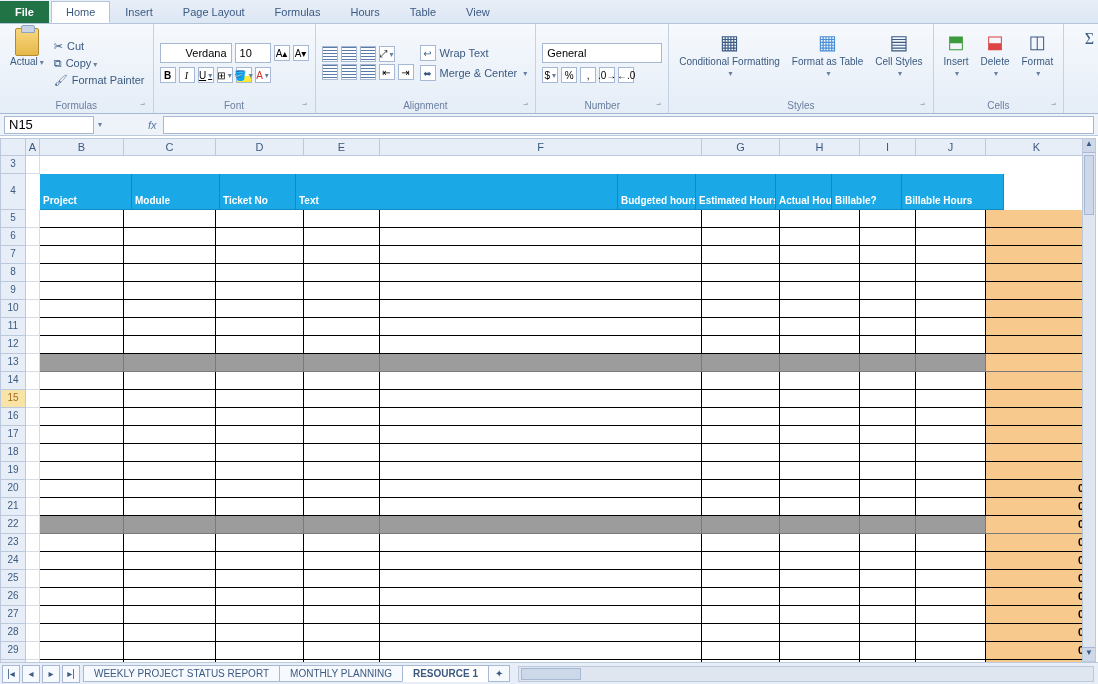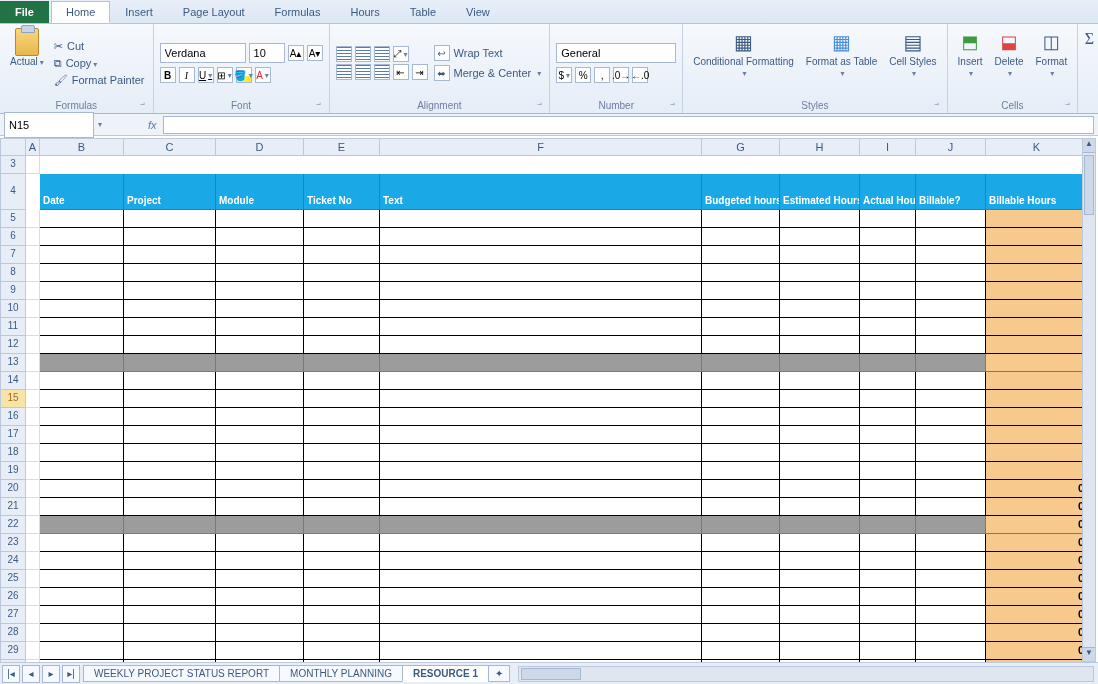--- a/index.html
+++ b/index.html
@@ -19,38 +19,38 @@
 .group-label::after { content: "⌐"; position: absolute; right: 2px; top: 2px; font-size: 8px; transform: rotate(180deg); color: #6a7f9f; }
 .col { display: flex; flex-direction: column; gap: 2px; justify-content: center; }
 .row { display: flex; gap: 3px; align-items: center; }
 .big-btn { display: flex; flex-direction: column; align-items: center; gap: 2px; padding: 2px 4px; cursor: pointer; color: #3b5a82; }
 .big-btn .ic { width: 24px; height: 24px; display:flex; align-items:center; justify-content:center; }
 .big-btn .lbl { font-size: 10px; text-align: center; line-height: 1.1; }
 .small-btn { display: flex; align-items: center; gap: 4px; padding: 1px 2px; cursor: pointer; color: #3b5a82; font-size: 11px; }
 .sq { width: 16px; height: 16px; display:inline-flex; align-items:center; justify-content:center; border: 1px solid #a7b8d4; background:#fff; font-size:10px; }
 .dd::after { content: "▾"; font-size: 8px; margin-left: 2px; color: #6a7f9f; }
 select, input.combo { border: 1px solid #a7b8d4; background:#fff; font-size:11px; height:20px; padding: 0 4px; }
-.fontname { width: 86px; }
+.fontname { width: 72px; text-align: right; }
 .fontsize { width: 36px; }
 .numfmt { width: 120px; }
 
 
 .ico-paste { width:24px;height:28px;background:linear-gradient(#f9d77e,#e6b84a);border:1px solid #b38b2e;border-radius:2px;position:relative;}
 .ico-paste::before{content:"";position:absolute;top:-4px;left:5px;width:12px;height:6px;background:#c8d4e6;border:1px solid #8ea3c2;border-radius:2px 2px 0 0;}
 .ico-cut::before{content:"✂";color:#3b5a82;}
 .ico-copy::before{content:"⧉";color:#3b5a82;}
 .ico-brush::before{content:"🖌";font-size:11px;}
 .bold{font-weight:700;}
 .italic{font-style:italic;font-family:serif;}
 .under{text-decoration:underline;}
 .align-ic{width:16px;height:14px;display:inline-block;background:repeating-linear-gradient(#5a7aa8 0 1px,transparent 1px 3px);}
 
 
 .fbar { height: 22px; border-bottom: 1px solid #bcc9dd; display: flex; align-items: center; background:#eef3fa; }
-.namebox { width: 90px; border: 1px solid #a7b8d4; background:#fff; margin: 0 4px; height: 18px; padding: 12px 4px; font-size:11px; }
+.namebox { width: 90px; border: 1px solid #a7b8d4; background:#fff; margin: 0 4px; height: 18px; padding: 4px 4px; font-size:13px; }
 .fx { color:#5a7aa8; font-style:italic; margin: 0 6px; }
 .formula-input { flex:1; border: 1px solid #a7b8d4; background:#fff; height:18px; margin-right:4px; padding:0 4px; }
 
 
 .grid-wrap { position: absolute; top: 138px; left:0; right:0; bottom: 22px; overflow: hidden; background:#fff; }
 .corner { position:absolute; left:0; top:0; width:26px; height:18px; background:#e8eef7;border:1px solid #bcc9dd; z-index:3; }
 .col-headers { position:absolute; left:26px; top:0; right:0; height:18px; display:flex; z-index:2; }
 .ch { background:#e8eef7;border:1px solid #bcc9dd;border-left:none;text-align:center; color:#3b5a82; font-size:11px; line-height:16px; }
 .row-headers { position:absolute; left:0; top:18px; bottom:0; width:26px; z-index:2; }
 .rh { height:18px;background:#e8eef7;border:1px solid #bcc9dd;border-top:none;text-align:center;color:#3b5a82;font-size:10px;line-height:16px; }
@@ -302,21 +302,20 @@
         <div class="cell" style="width: 76px; border: none;"></div>
         <div class="cell" style="width: 322px; border: none;"></div>
         <div class="cell" style="width: 78px; border: none;"></div>
         <div class="cell" style="width: 80px; border: none;"></div>
         <div class="cell" style="width: 56px; border: none;"></div>
         <div class="cell" style="width: 70px; border: none;"></div>
         <div class="cell" style="width: 102px; border: none;"></div>
       </div>
       <div class="crow hdr-row" style="height: 36px;">
         <div class="cell" style="width: 14px; background: transparent; border: none;"></div>
-        <div class="cell" style="width: 84px;">Date</div>
         <div class="cell" style="width: 92px;">Project</div>
         <div class="cell" style="width: 88px;">Module</div>
         <div class="cell" style="width: 76px;">Ticket No</div>
         <div class="cell" style="width: 322px;">Text</div>
         <div class="cell" style="width: 78px;">Budgeted hours</div>
         <div class="cell" style="width: 80px;">Estimated Hours</div>
         <div class="cell" style="width: 56px;">Actual Hours</div>
         <div class="cell" style="width: 70px;">Billable?</div>
         <div class="cell" style="width: 102px;">Billable Hours</div>
       </div>

